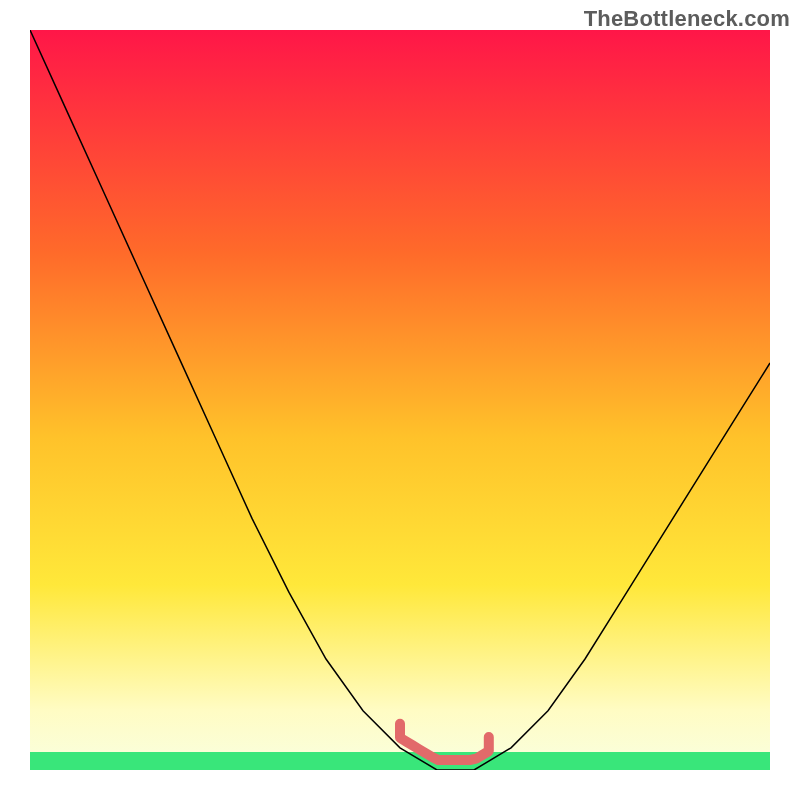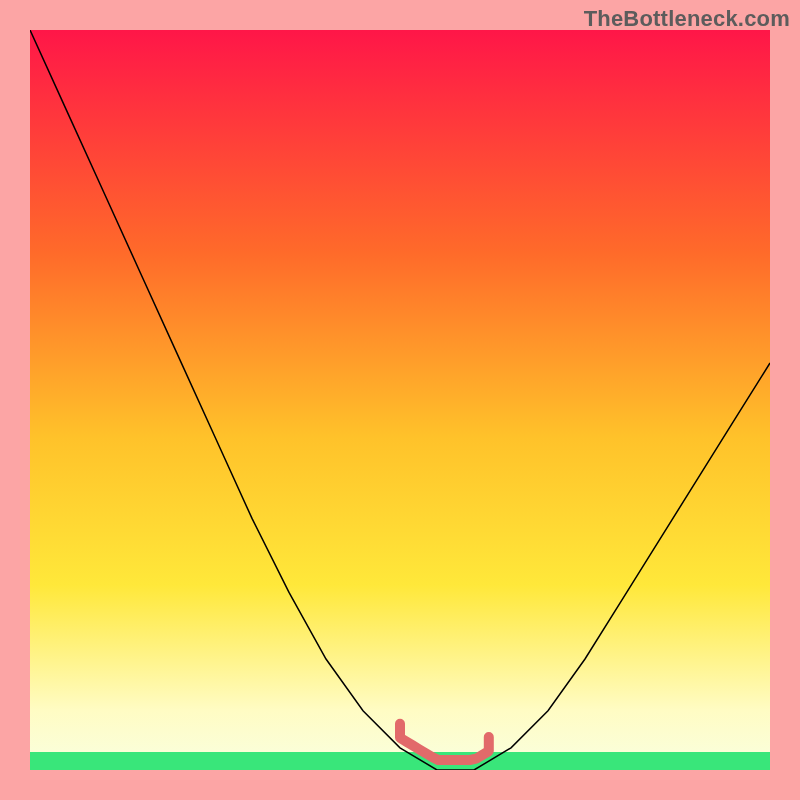--- a/index.html
+++ b/index.html
@@ -7,21 +7,21 @@
     padding: 0;
     width: 800px;
     height: 800px;
     background: #000;
     overflow: hidden;
   }
   .stage {
     position: relative;
     width: 800px;
     height: 800px;
-    background: #fca5a5;
+    background: #ffffff;
   }
   .watermark {
     position: absolute;
     top: 6px;
     right: 10px;
     font-family: Arial, Helvetica, sans-serif;
     font-size: 22px;
     font-weight: 600;
     color: #5c5c5c;
     letter-spacing: 0.2px;

